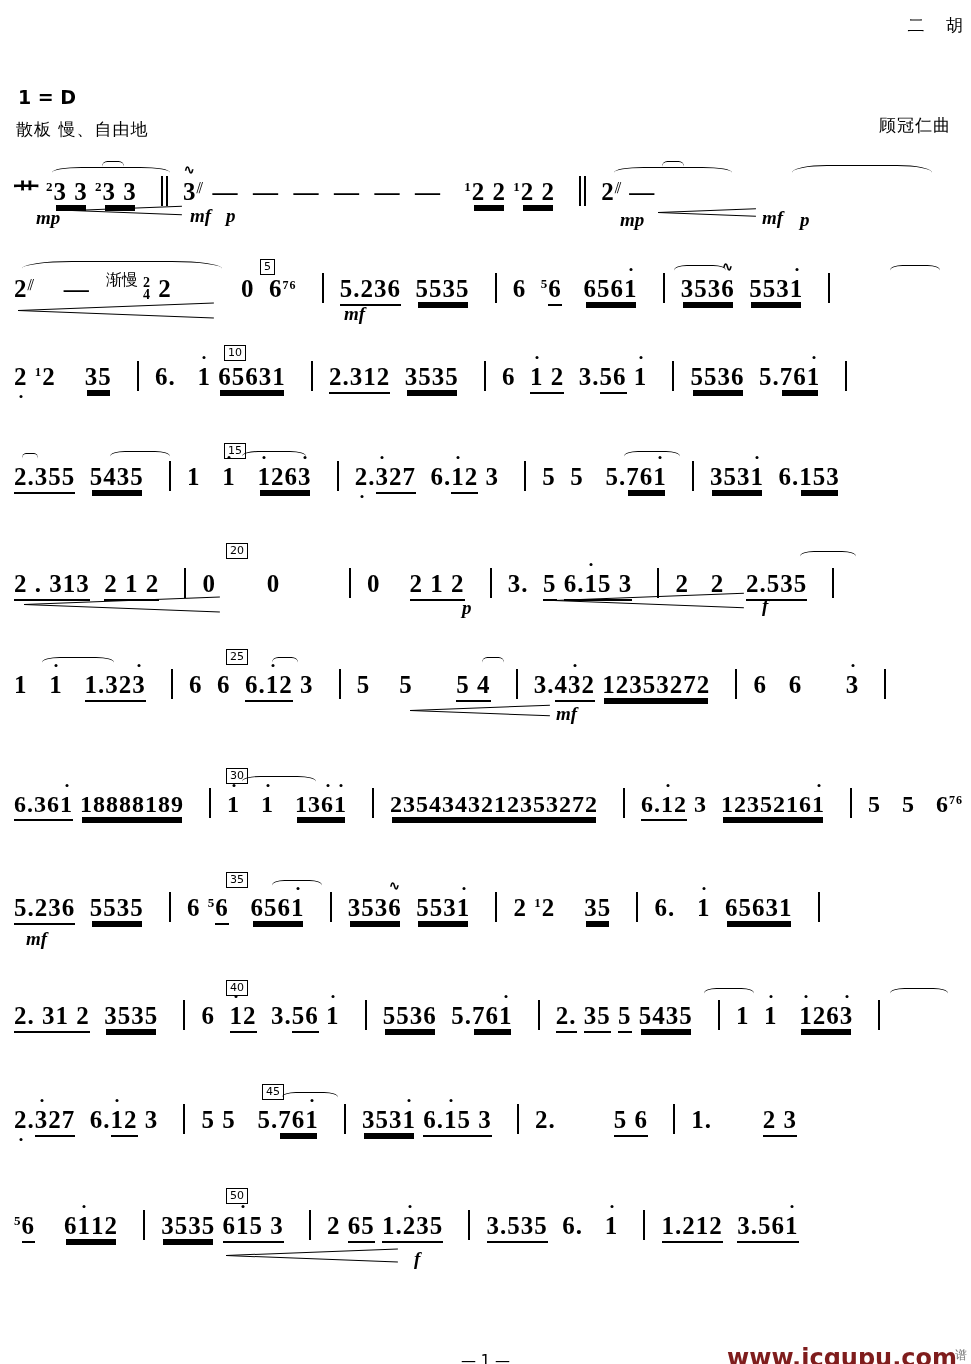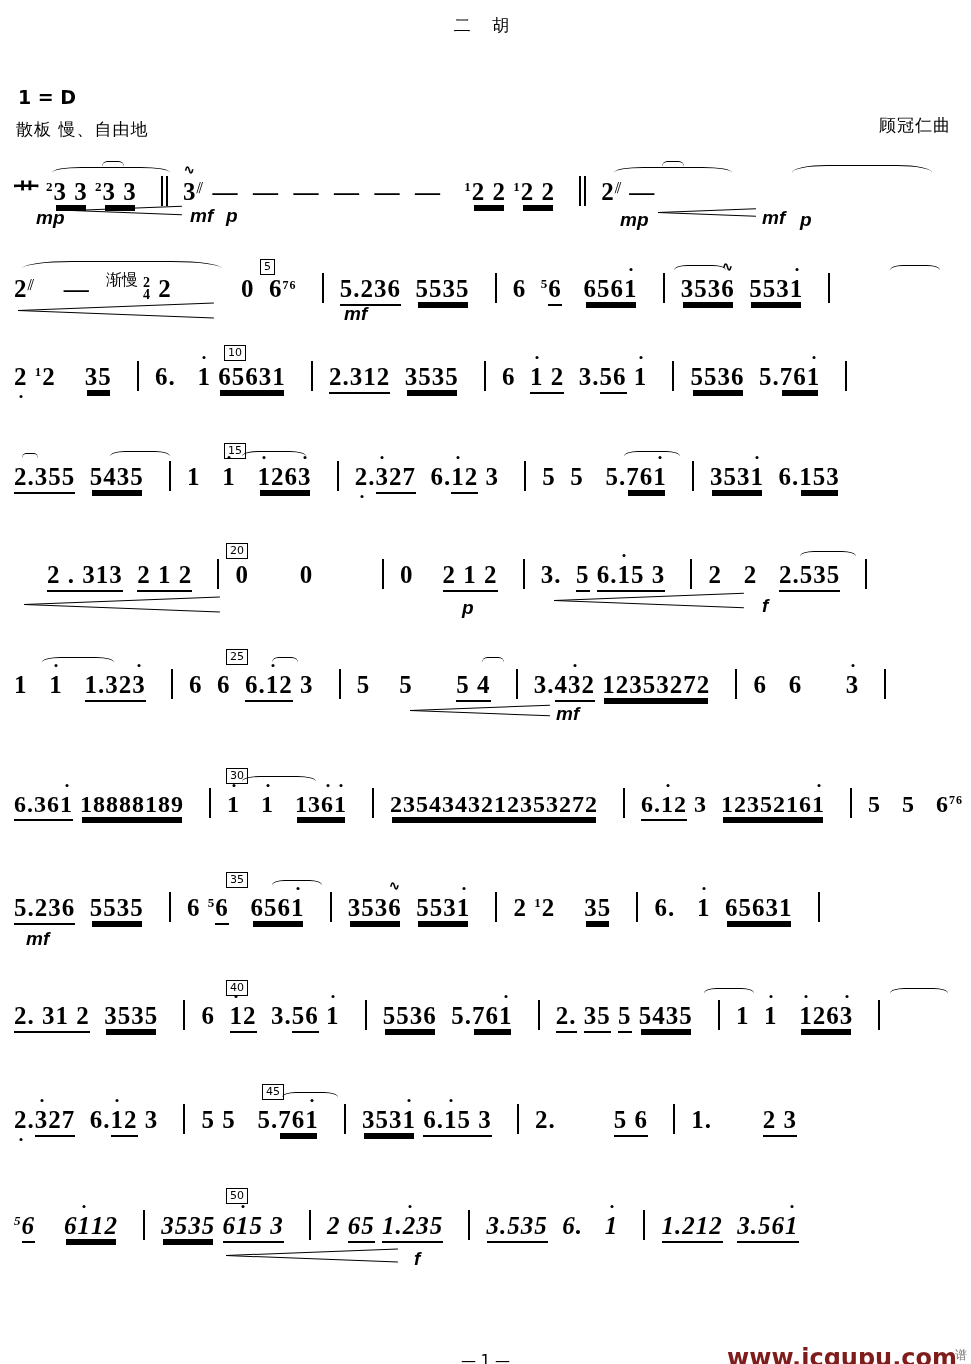--- a/index.html
+++ b/index.html
@@ -25,21 +25,21 @@
   .title {
     text-align: center;
     font-family: "DejaVu Sans", sans-serif;
     font-weight: bold;
     font-size: 34px;
     letter-spacing: 18px;
     padding-top: 28px;
     line-height: 1;
   }
   .subtitle {
-    text-align: center;
+    text-align: right;
     font-family: "DejaVu Sans", sans-serif;
     font-size: 17px;
     letter-spacing: 8px;
     margin-top: 14px;
   }
   .key-sig {
     position: absolute;
     left: 18px;
     top: 72px;
     font-family: "DejaVu Sans", sans-serif;
@@ -118,21 +118,21 @@
     font-family: "DejaVu Sans", sans-serif;
     font-size: 11px;
     border: 1.5px solid #000;
     padding: 0 3px 1px 3px;
     line-height: 13px;
     background: #fff;
   }
   
   .dyn {
     position: absolute;
-    font-family: Liberation Sans, sans-serif;
+    font-family: Liberation Serif, serif;
     font-style: italic;
     font-weight: bold;
     font-size: 19px;
   }
   
   .cn {
     position: absolute;
     font-family: "DejaVu Sans", sans-serif;
     font-size: 16px;
     margin-top: 29px;
@@ -306,21 +306,21 @@
       <span class="grp"><span class="u2">353<span class="dotA">1</span></span> &nbsp;6.<span class="u2">153</span></span>
     </div>
     <span class="slur" style="left:8px;top:6px;width:16px;"></span>
     <span class="slur" style="left:96px;top:4px;width:60px;"></span>
     <span class="slur" style="left:228px;top:4px;width:64px;"></span>
     <span class="slur" style="left:610px;top:4px;width:56px;"></span>
   </div>
 
   <div class="system" style="height:108px;">
     <div class="mnum" style="left:212px;top:-4px;">20</div>
-    <div class="notes" style="top:12px;margin-left:33px;">
+    <div class="notes" style="top:21px;">
       <span class="grp"><span class="u1">2 . 3</span><span class="u1">13</span> &nbsp;<span class="u1">2 1 2</span></span><span class="bar"></span>
       <span class="grp">0 &nbsp;&nbsp;&nbsp;&nbsp;&nbsp;&nbsp;0 &nbsp;&nbsp;&nbsp;&nbsp;&nbsp;</span><span class="bar"></span>
       <span class="grp">0 &nbsp;&nbsp;&nbsp;<span class="u1">2 1 2</span></span><span class="bar"></span>
       <span class="grp">3. &nbsp;<span class="u1">5</span> <span class="u1">6.<span class="dotA">1</span>5 3</span></span><span class="bar"></span>
       <span class="grp">2 &nbsp;&nbsp;2 &nbsp;&nbsp;<span class="u1">2.5</span><span class="u1">35</span></span><span class="bar"></span>
     </div>
     <div class="hair dim" style="left:10px;top:52px;width:196px;">
         <span class="l1"></span>
         <span class="l2"></span>
       </div>
@@ -397,21 +397,21 @@
       <span class="grp">5 5 &nbsp;&nbsp;5.<span class="u2">76<span class="dotA">1</span></span></span><span class="bar"></span>
       <span class="grp"><span class="u2">353<span class="dotA">1</span></span> <span class="u1">6.<span class="dotA">1</span>5 3</span></span><span class="bar"></span>
       <span class="grp">2. &nbsp;&nbsp;&nbsp;&nbsp;&nbsp;&nbsp;&nbsp;<span class="u1">5 6</span></span><span class="bar"></span>
       <span class="grp">1. &nbsp;&nbsp;&nbsp;&nbsp;&nbsp;&nbsp;<span class="u1">2 3</span></span>
     </div>
     <span class="slur" style="left:268px;top:2px;width:56px;"></span>
   </div>
 
   <div class="system" style="height:110px;">
     <div class="mnum" style="left:212px;top:-6px;">50</div>
-    <div class="notes" style="top:16px;font-style:italic;">
+    <div class="notes" style="top:16px;">
       <span class="grp"><span class="tiny">5</span><span class="u1">6</span> &nbsp;&nbsp;&nbsp;<span class="u2">6<span class="dotA">1</span>12</span></span><span class="bar"></span>
       <span class="grp"><span class="u2">3535</span> <span class="u1">6<span class="dotA">1</span>5 3</span></span><span class="bar"></span>
       <span class="grp">2 <span class="u1">65</span> <span class="u1">1.<span class="dotA">2</span>3</span><span class="u1">5</span></span><span class="bar"></span>
       <span class="grp"><span class="u1">3.5</span><span class="u1">35</span> &nbsp;6. &nbsp;&nbsp;<span class="dotA">1</span></span><span class="bar"></span>
       <span class="grp"><span class="u1">1.2</span><span class="u1">12</span> &nbsp;<span class="u1">3.5</span><span class="u1">6<span class="dotA">1</span></span></span>
     </div>
     <div class="hair cresc" style="left:212px;top:56px;width:172px;">
         <span class="l1"></span>
         <span class="l2"></span>
       </div>

